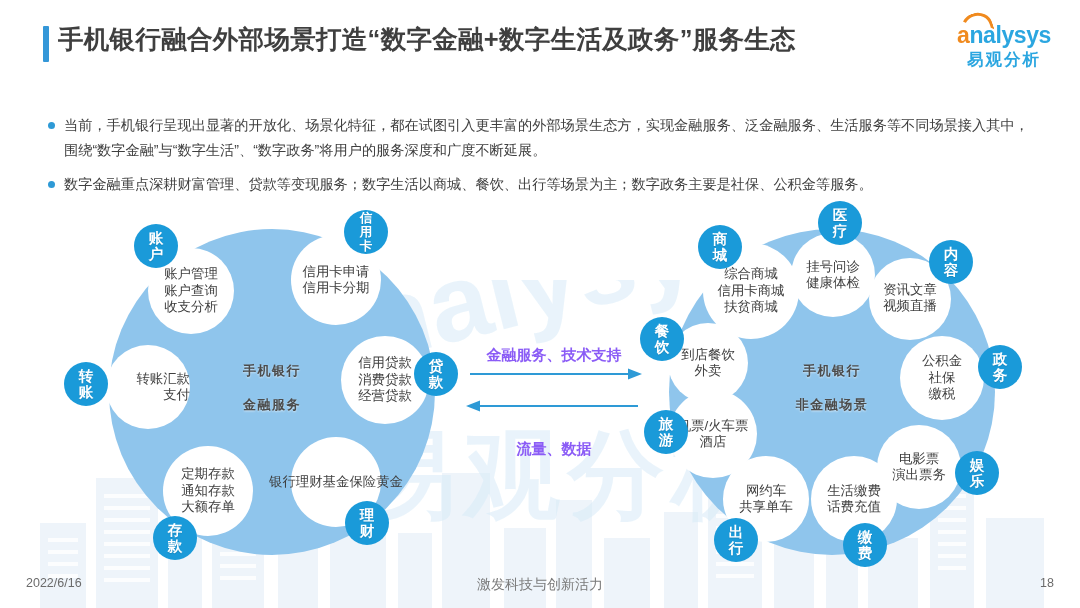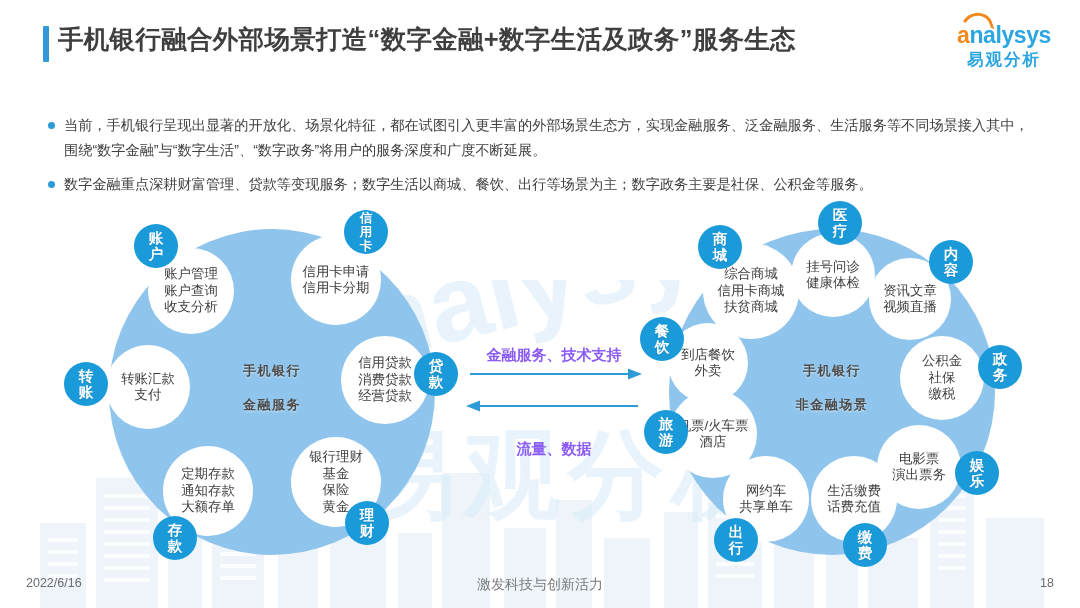--- a/index.html
+++ b/index.html
@@ -338,34 +338,34 @@
     <span>信用卡申请</span>
     <span>信用卡分期</span>
   </div>
 
   <div class="bubble" style="left:341px; top:336px; width:88px; height:88px; flex-direction:column;">
     <span>信用贷款</span>
     <span>消费贷款</span>
     <span>经营贷款</span>
   </div>
 
-  <div class="bubble" style="left:291px; top:437px; width:90px; height:90px; flex-direction:column;">
+  <div class="bubble" style="left:291px; top:437px; width:90px; height:90px; ">
     <span>银行理财</span>
     <span>基金</span>
     <span>保险</span>
     <span>黄金</span>
   </div>
 
   <div class="bubble" style="left:163px; top:446px; width:90px; height:90px; flex-direction:column;">
     <span>定期存款</span>
     <span>通知存款</span>
     <span>大额存单</span>
   </div>
 
-  <div class="bubble" style="left:106px; top:345px; width:84px; height:84px; flex-direction:column;">
+  <div class="bubble" style="left:106px; top:345px; width:84px; height:84px; flex-direction:column;align-items:flex-end;">
     <span>转账汇款</span>
     <span>支付</span>
   </div>
 
   <div class="badge" style="left:134px; top:224px; width:44px; height:44px;">
     <span>账户</span>
   </div>
   <div class="badge" style="left:344px; top:210px; width:44px; height:44px; font-size:12.5px; line-height:14px;">
     <span>信用卡</span>
   </div>
@@ -410,21 +410,21 @@
     <span>综合商城</span>
     <span>信用卡商城</span>
     <span>扶贫商城</span>
   </div>
 
   <div class="bubble" style="left:791px; top:233px; width:84px; height:84px; flex-direction:column;">
     <span>挂号问诊</span>
     <span>健康体检</span>
   </div>
 
-  <div class="bubble" style="left:869px; top:258px; width:82px; height:82px; flex-direction:column;">
+  <div class="bubble" style="left:869px; top:258px; width:82px; height:82px; flex-direction:column;font-family:Liberation Mono, monospace;">
     <span>资讯文章</span>
     <span>视频直播</span>
   </div>
 
   <div class="bubble" style="left:900px; top:336px; width:84px; height:84px; flex-direction:column;">
     <span>公积金</span>
     <span>社保</span>
     <span>缴税</span>
   </div>
 

